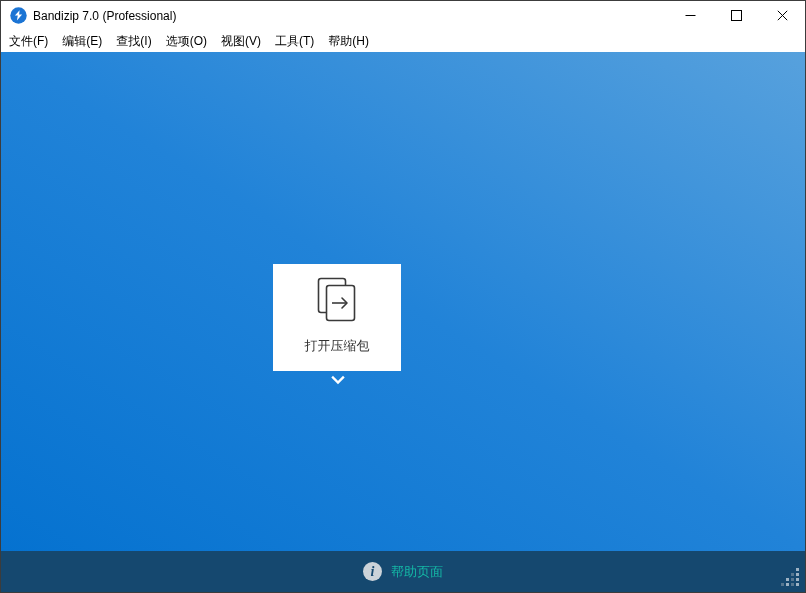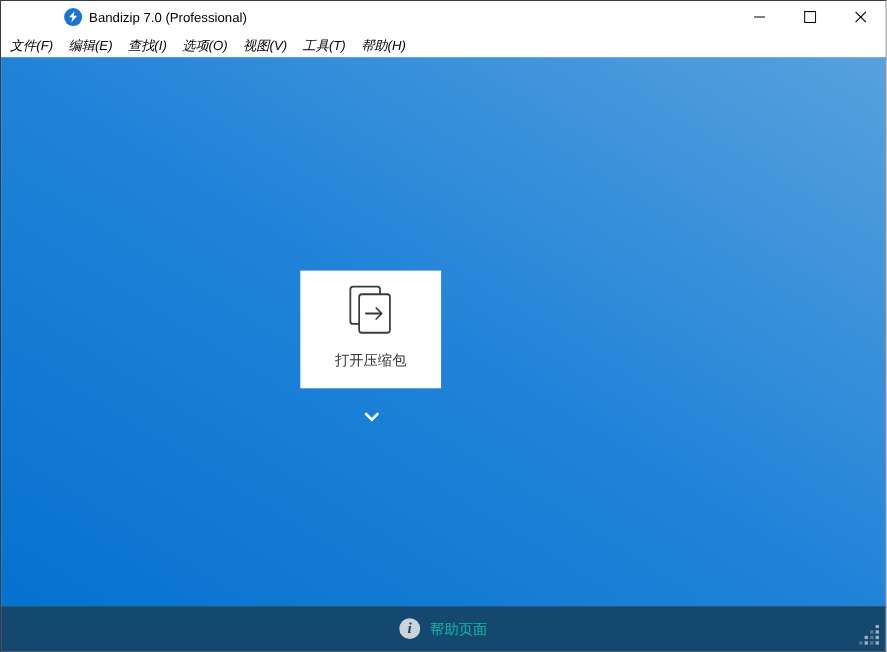--- a/index.html
+++ b/index.html
@@ -18,21 +18,20 @@
     flex-direction: column;
   }
 
   
   .titlebar {
     height: 29px;
     background: #ffffff;
     display: flex;
     align-items: center;
     flex: 0 0 auto;
-    padding-left: 48px;
   }
   .app-icon {
     width: 17px;
     height: 17px;
     margin-left: 9px;
     display: inline-flex;
   }
   .title-text {
     font-size: 12px;
     color: #000000;
@@ -53,39 +52,38 @@
   .win-btn svg { display: block; }
 
   
   .menubar {
     height: 22px;
     background: #ffffff;
     display: flex;
     align-items: center;
     padding-left: 1px;
     flex: 0 0 auto;
-    font-style: italic;
   }
   .menu-item {
     font-size: 12px;
     color: #000000;
     padding: 3px 7px;
     white-space: nowrap;
   }
 
   
   .main-area {
     position: relative;
     flex: 1;
     background: linear-gradient(to bottom left, #57a1dd 0%, #2183d8 50%, #0572d0 100%);
   }
   .cards {
     position: absolute;
     left: 272px;
-    top: 194px;
+    top: 212px;
     display: flex;
     gap: 4px;
   }
   .card {
     width: 128px;
     height: 107px;
     background: #ffffff;
     display: flex;
     flex-direction: column;
     align-items: center;

